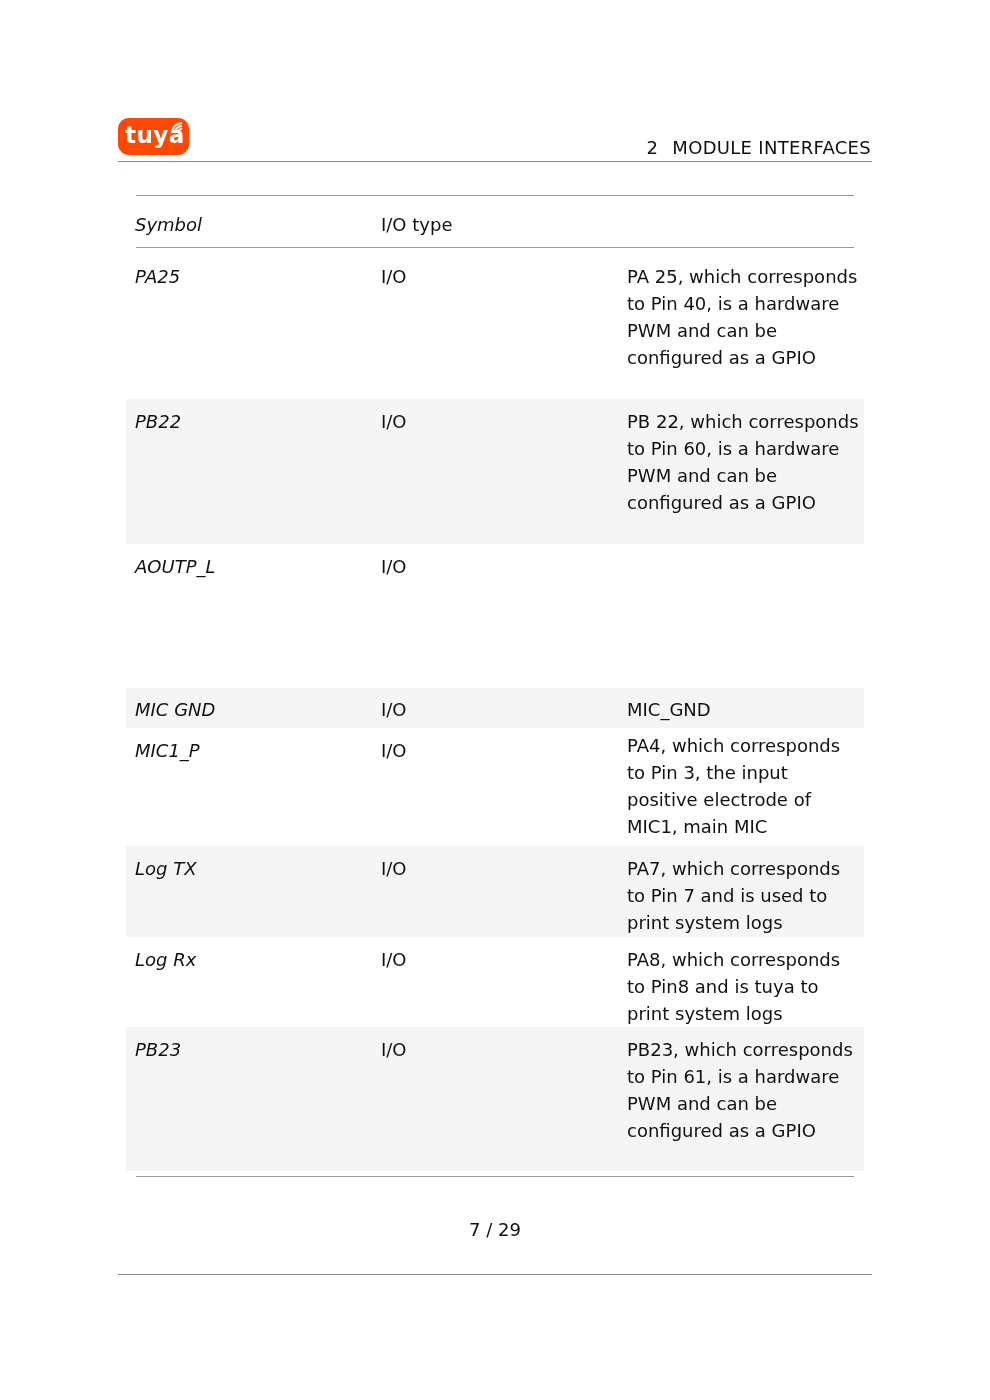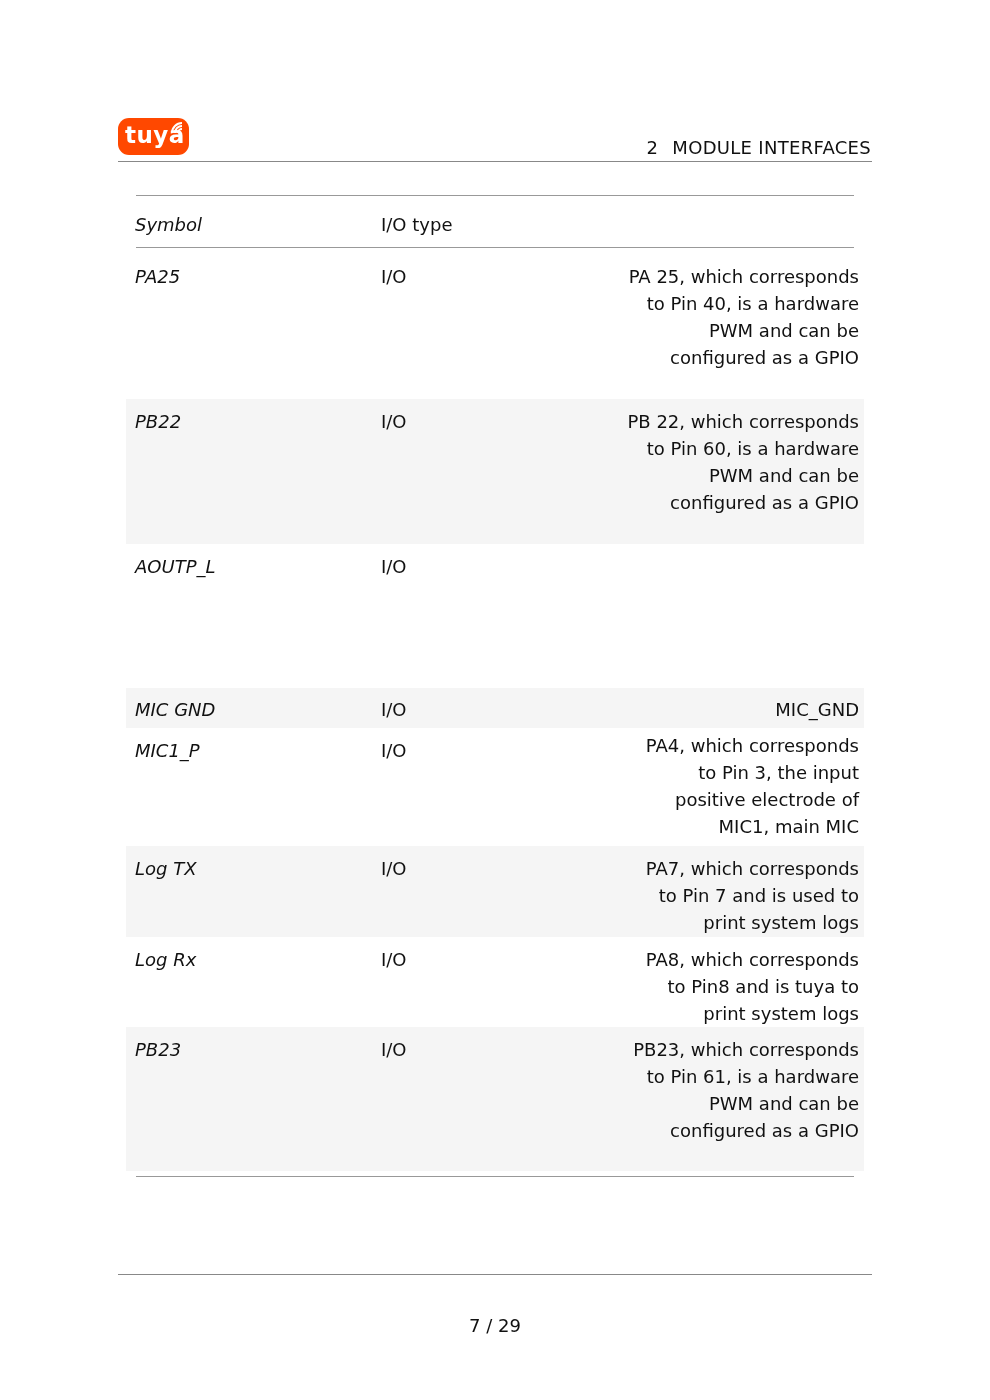--- a/index.html
+++ b/index.html
@@ -11,25 +11,25 @@
   .header-title .num { margin-right: 14px; }
   .header-rule { position: absolute; left: 118px; top: 161px; width: 754px; height: 1px; background: #888; }
   .table { position: absolute; left: 126px; top: 195px; width: 738px; }
   .top-rule { position: absolute; left: 10px; top: 0; width: 718px; height: 1px; background: #999; }
   .head-row { position: absolute; left: 0; top: 0; width: 738px; height: 52px; }
   .mid-rule { position: absolute; left: 10px; top: 52px; width: 718px; height: 1px; background: #999; }
   .cell { position: absolute; font-size: 18px; line-height: 27px; }
   .c1 { left: 9px; font-style: italic; }
   .c2 { left: 255px; }
   .c3 { left: 501px; width: 232px; }
-  .row { position: absolute; left: 0; width: 738px; text-align: right; }
+  .row { position: absolute; left: 0; width: 738px; }
   .row.shaded { background: #f5f5f5; }
   .bottom-rule { position: absolute; left: 10px; width: 718px; height: 1px; background: #999; }
   .footer-rule { position: absolute; left: 118px; top: 1274px; width: 754px; height: 1px; background: #888; }
-  .page-num { position: absolute; left: 0; width: 990px; top: 1315px; text-align: center; font-size: 18px; }
+  .page-num { position: absolute; left: 0; width: 990px; top: 1219px; text-align: center; font-size: 18px; }
 </style>
 </head>
 <body>
 
 <div class="logo">
   <span class="logo-text">tuya</span>
   <svg class="logo-wifi" viewBox="0 0 14 14">
     <path d="M2 12 A10 10 0 0 1 12 2" stroke="#fff" stroke-width="2" fill="none"></path>
     <path d="M5 12 A7 7 0 0 1 12 5" stroke="#fff" stroke-width="2" fill="none"></path>
     <path d="M8 12 A4 4 0 0 1 12 8" stroke="#fff" stroke-width="2" fill="none"></path>

